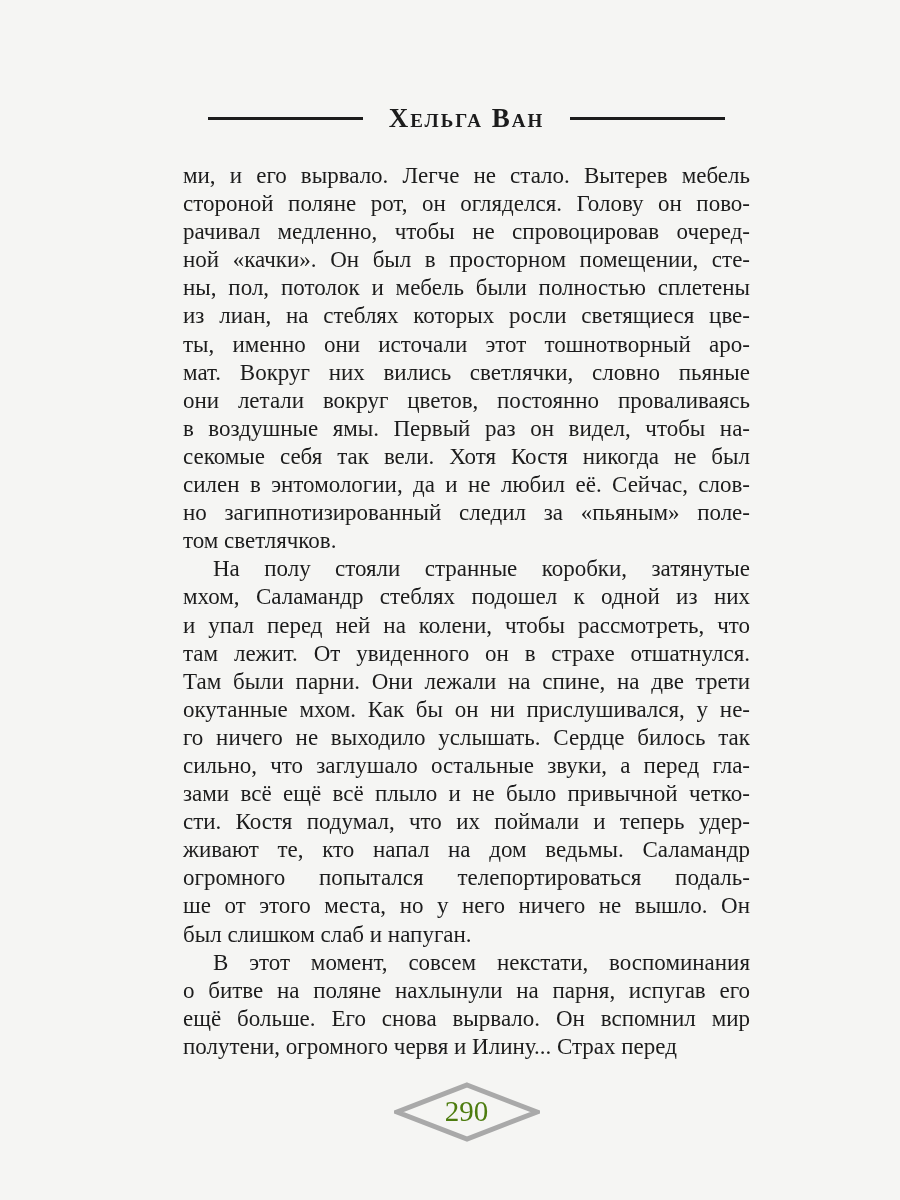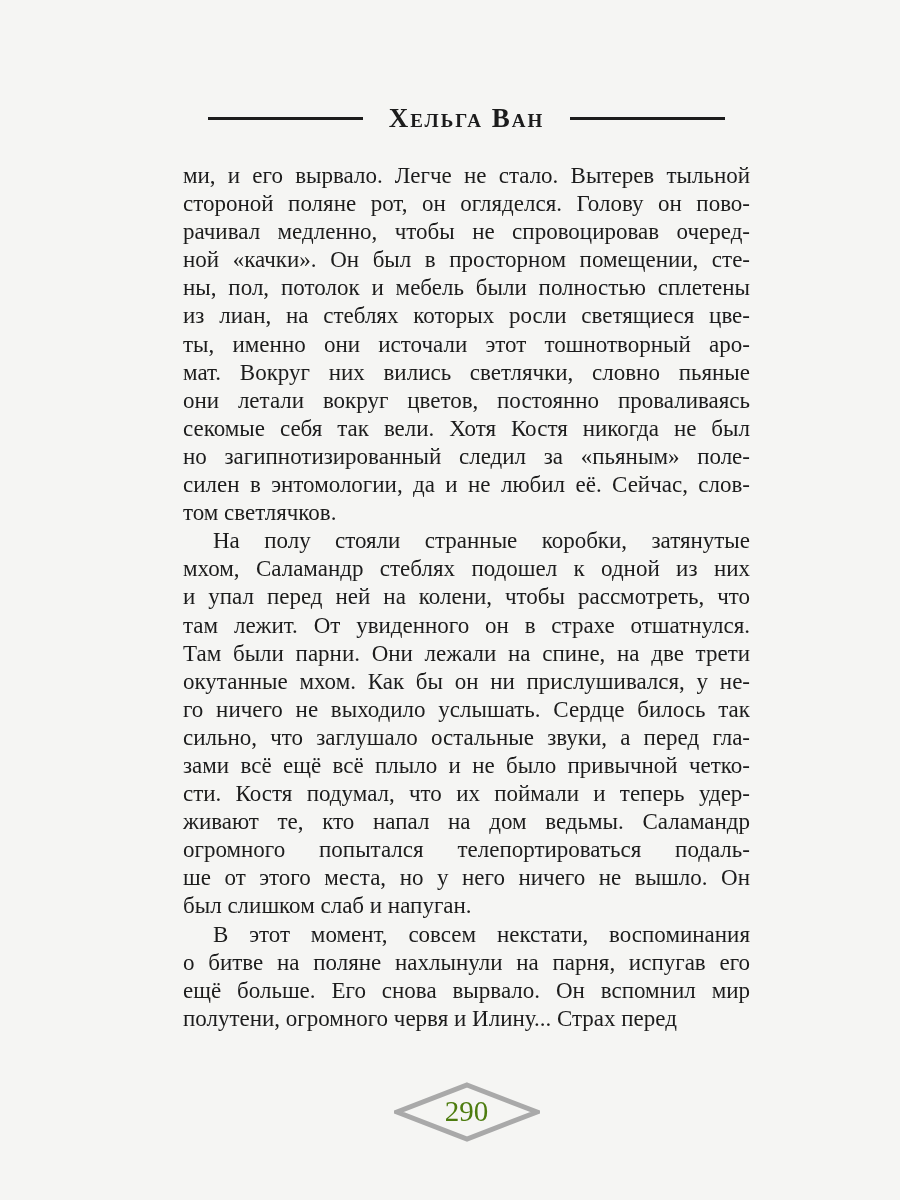--- a/index.html
+++ b/index.html
@@ -98,32 +98,33 @@
 <div class="page" style="background: rgb(245, 245, 243); color: rgb(28, 28, 28);">
   <div class="content-col">
 
     <header class="page-header">
       <span class="rule"></span>
       <h1 class="author">Хельга Ван</h1>
       <span class="rule"></span>
     </header>
 
     <main class="text-block" id="text-block">
-        <div class="line">ми, и его вырвало. Легче не стало. Вытерев тыльной</div>
+        <div class="line">ми, и его вырвало. Легче не стало. Вытерев мебель</div>
         <div class="line">стороной поляне рот, он огляделся. Голову он пово-</div>
         <div class="line">рачивал медленно, чтобы не спровоцировав очеред-</div>
         <div class="line">ной «качки». Он был в просторном помещении, сте-</div>
         <div class="line">ны, пол, потолок и мебель были полностью сплетены</div>
         <div class="line">из лиан, на стеблях которых росли светящиеся цве-</div>
         <div class="line">ты, именно они источали этот тошнотворный аро-</div>
         <div class="line">мат. Вокруг них вились светлячки, словно пьяные</div>
         <div class="line">они летали вокруг цветов, постоянно проваливаясь</div>
+        <div class="line">в воздушные ямы. Первый раз он видел, чтобы на-</div>
         <div class="line">секомые себя так вели. Хотя Костя никогда не был</div>
+        <div class="line">силен в энтомологии, да и не любил её. Сейчас, слов-</div>
         <div class="line">но загипнотизированный следил за «пьяным» поле-</div>
-        <div class="line">силен в энтомологии, да и не любил её. Сейчас, слов-</div>
         <div class="line last">том светлячков.</div>
         <div class="line indent">На полу стояли странные коробки, затянутые</div>
         <div class="line">мхом, Саламандр стеблях подошел к одной из них</div>
         <div class="line">и упал перед ней на колени, чтобы рассмотреть, что</div>
         <div class="line">там лежит. От увиденного он в страхе отшатнулся.</div>
         <div class="line">Там были парни. Они лежали на спине, на две трети</div>
         <div class="line">окутанные мхом. Как бы он ни прислушивался, у не-</div>
         <div class="line">го ничего не выходило услышать. Сердце билось так</div>
         <div class="line">сильно, что заглушало остальные звуки, а перед гла-</div>
         <div class="line">зами всё ещё всё плыло и не было привычной четко-</div>

